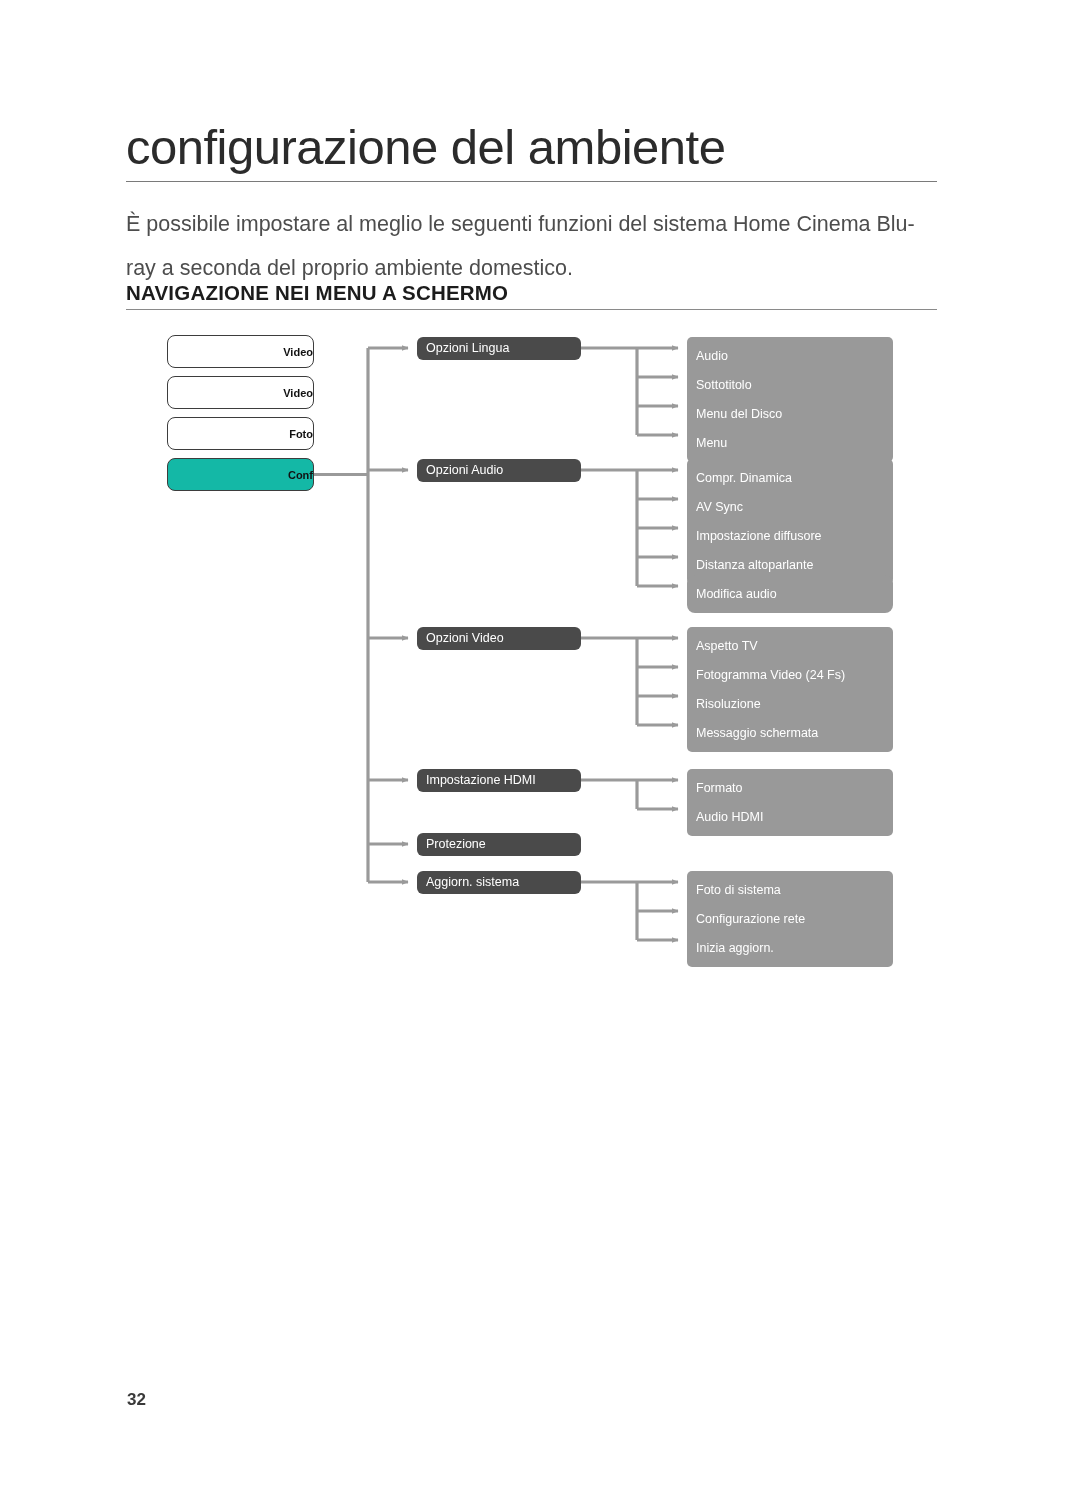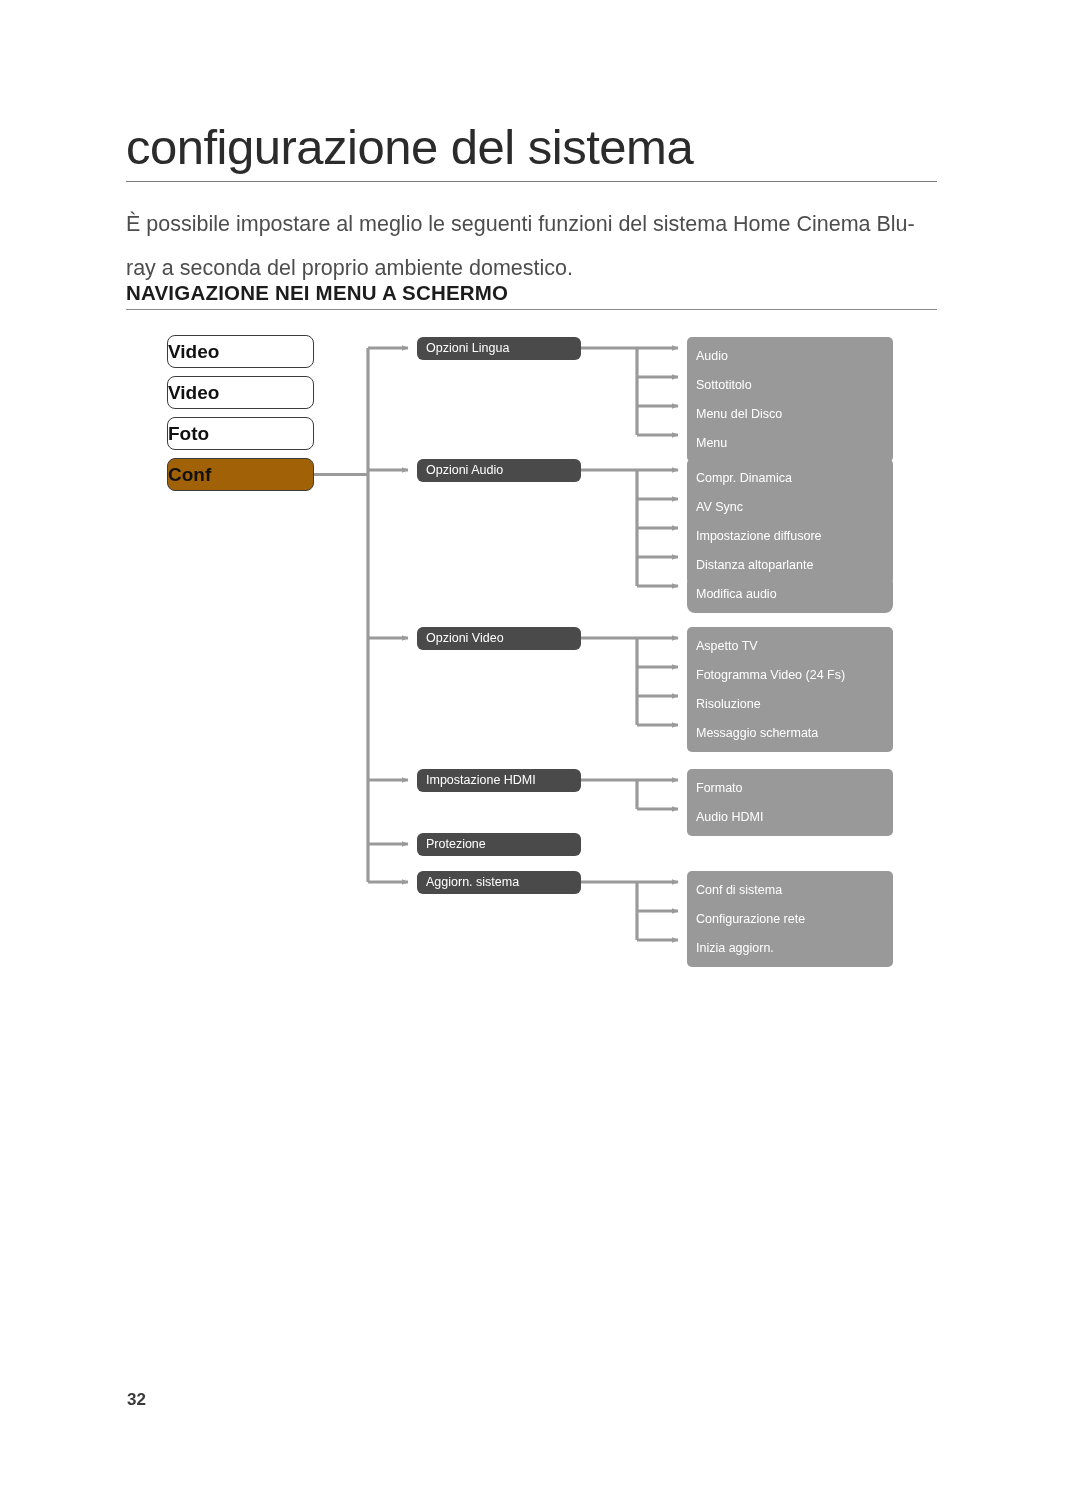--- a/index.html
+++ b/index.html
@@ -100,27 +100,27 @@
   }
 
   
   .node-left {
     left: 167px;
     width: 147px;
     height: 33px;
     border: 1.6px solid #3d3d3d;
     border-radius: 8px;
     background: #ffffff;
-    justify-content: flex-start;
-    font-size: 19px;
+    justify-content: flex-end;
+    font-size: 11px;
     font-weight: bold;
     color: #111111;
   }
   .node-left.selected {
-    background: #a16207;
+    background: #14b8a6;
   }
 
   
   .node-mid {
     left: 417px;
     width: 164px;
     height: 23px;
     border-radius: 6px;
     background: #4a4a4a;
     padding-left: 9px;
@@ -140,21 +140,21 @@
     font-size: 12.5px;
     color: #ffffff;
     font-weight: 400;
   }
 </style>
 </head>
 <body>
 
 <div class="page">
 
-  <h1 class="page-title">configurazione del sistema</h1>
+  <h1 class="page-title">configurazione del ambiente</h1>
   <div class="title-rule"></div>
 
   <p class="intro">È possibile impostare al meglio le seguenti funzioni del sistema Home Cinema Blu-ray a seconda del proprio ambiente domestico.</p>
 
   <h2 class="section-title">NAVIGAZIONE NEI MENU A SCHERMO</h2>
   <div class="section-rule"></div>
 
   <div class="diagram">
     <svg class="svg-layer" id="connectors" viewBox="0 0 1080 1492">
       <defs>
@@ -272,21 +272,21 @@
         <div class="node node-right" style="top: 798px; text-align: center;">
           <span>Audio HDMI</span>
         </div>
         <div class="node node-mid" style="top: 832.5px;">
           <span>Protezione</span>
         </div>
         <div class="node node-mid" style="top: 870.5px;">
           <span>Aggiorn. sistema</span>
         </div>
         <div class="node node-right" style="top: 871px;">
-          <span>Conf di sistema</span>
+          <span>Foto di sistema</span>
         </div>
         <div class="node node-right" style="top: 900px;">
           <span>Configurazione rete</span>
         </div>
         <div class="node node-right" style="top: 929px;">
           <span>Inizia aggiorn.</span>
         </div>
       </div>
   </div>
 

